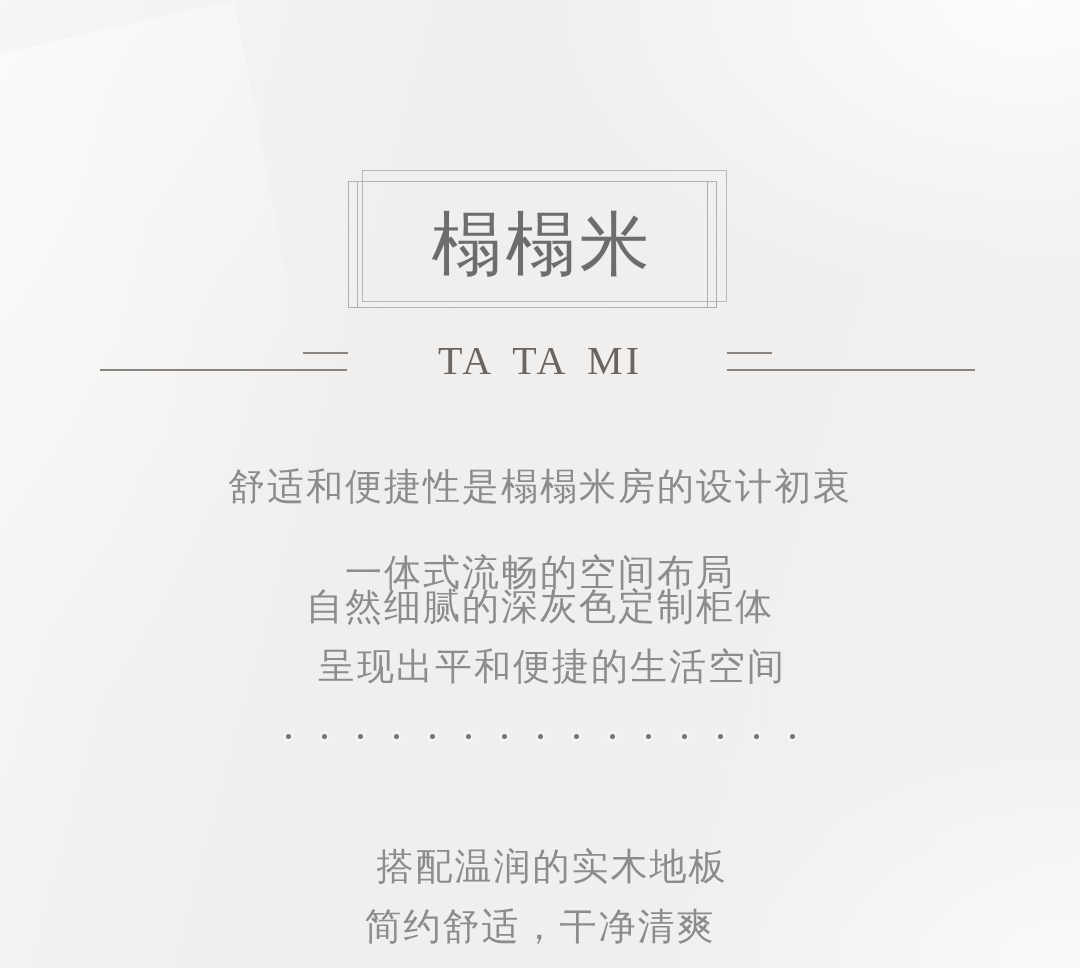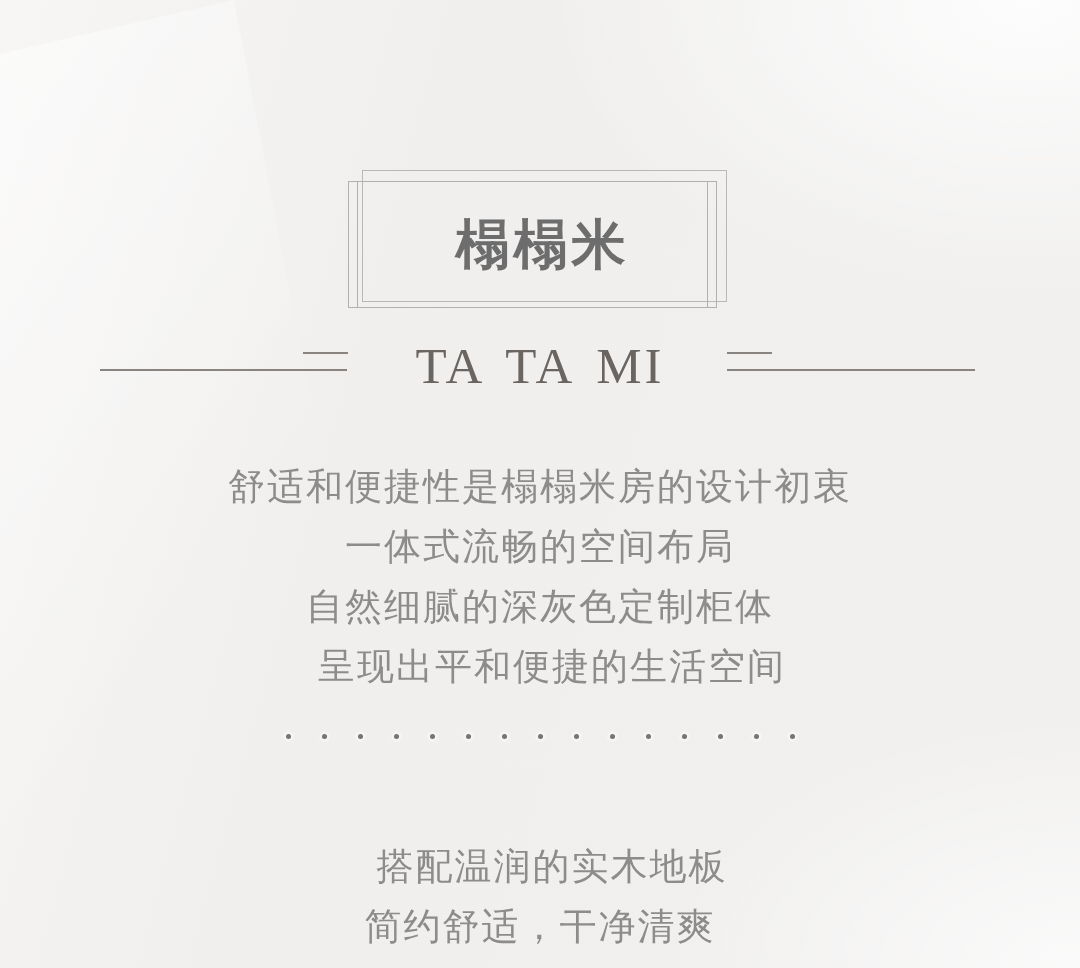--- a/index.html
+++ b/index.html
@@ -47,22 +47,22 @@
     position: absolute;
     top: 0; bottom: 0;
     width: 1px;
     background: #b2b0af;
   }
   .frame-inner-line.left  { left: 8px; }
   .frame-inner-line.right { right: 8px; }
   .main-title {
     margin: 0;
     padding-left: 20px;
-    font-size: 54px;
-    font-weight: bold;
+    font-size: 70px;
+    font-weight: normal;
     letter-spacing: 4px;
     color: #6e6d6d;
     line-height: 1;
     white-space: nowrap;
   }
 
   
   .subtitle-row {
     position: absolute;
     left: 0; top: 338px;
@@ -75,21 +75,21 @@
   }
   .rule.long-left  { left: 100px; top: 31px; width: 247px; }
   .rule.short-left { left: 303px; top: 14px; width: 45px; }
   .rule.short-right { left: 727px; top: 14px; width: 45px; }
   .rule.long-right  { left: 727px; top: 31px; width: 248px; }
   .subtitle-text {
     position: absolute;
     left: 0; top: 3px;
     width: 100%;
     text-align: center;
-    font-size: 51px;
+    font-size: 40px;
     letter-spacing: 3px;
     word-spacing: 8px;
     color: #6b6561;
     line-height: 1;
     white-space: nowrap;
   }
 
   
   .copy-line {
     position: absolute;
@@ -97,21 +97,21 @@
     width: 100%;
     height: 60px;
     line-height: 60px;
     text-align: center;
     font-size: 37px;
     letter-spacing: 2px;
     color: #8e8c8b;
     white-space: nowrap;
   }
   .intro-0 { top: 457px; }
-  .intro-1 { top: 517px; }
+  .intro-1 { top: 543px; }
   .intro-2 { top: 577px; }
   .intro-3 { top: 637px; margin-left: 12px; }
   .detail-0 { top: 777px; }
   .detail-1 { top: 837px; padding-left: 12px; }
   .detail-2 { top: 897px; }
 
   
   .dots-divider {
     position: absolute;
     left: 0; top: 734px;

